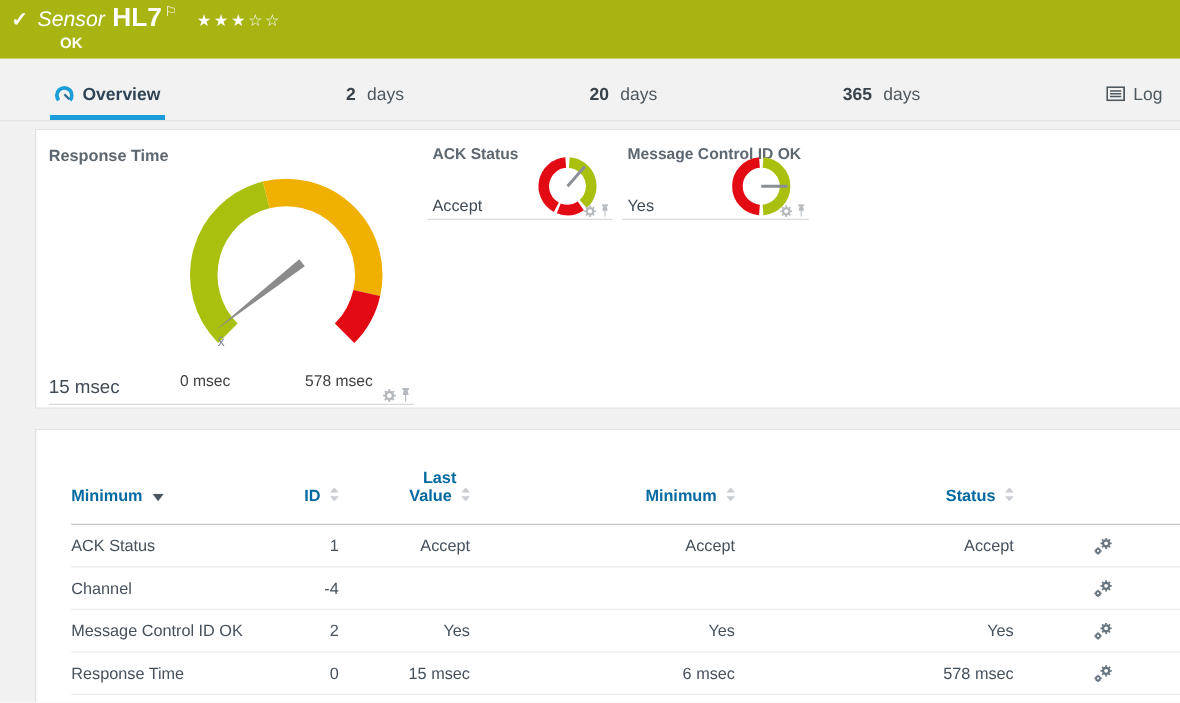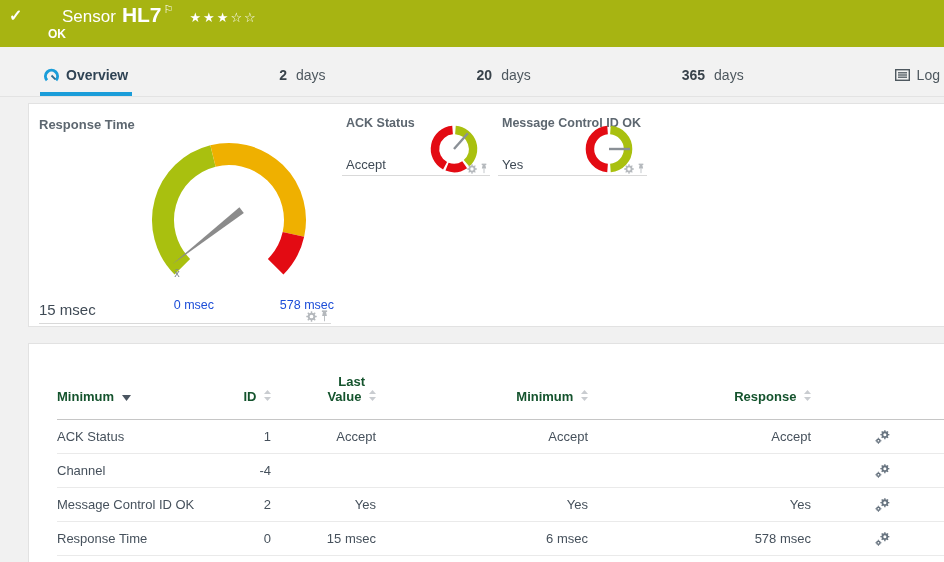--- a/index.html
+++ b/index.html
@@ -4,30 +4,30 @@
 <style>
   * { box-sizing: border-box; }
   html,body { margin:0; padding:0; }
   body { font-family:"Liberation Sans", sans-serif; background:#fff; }
   .screen { position:relative; width:944px; height:562px; background:#f1f1f1; overflow:hidden; }
 
   
   .topbar { position:absolute; left:0; top:0; width:944px; height:47px; background:#a7b412; color:#fff; }
   .topbar .check { position:absolute; left:9px; top:6px; font-size:16px; font-weight:bold; }
   .topbar .title-line { position:absolute; left:30px; top:3px; white-space:nowrap; }
-  .topbar .prefix { font-size:17px;margin-left:32px; }
+  .topbar .prefix { font-style:italic; font-size:17px; }
   .topbar .name { font-weight:bold; font-size:21px; margin-left:6px; }
   .topbar .flag { font-size:11px; vertical-align:top; margin-left:2px; }
   .topbar .stars { font-size:13px; letter-spacing:2px; margin-left:16px; }
   .topbar .status { position:absolute; left:48px; top:27px; font-size:12px; font-weight:bold; }
 
   
   .tabs { position:absolute; left:0; top:47px; width:944px; height:50px; background:#f2f2f2;
           border-bottom:1px solid #e3e3e3; display:flex; align-items:flex-end;
-          justify-content:space-between; padding:0 0 0 40px; }
+          justify-content:space-between; padding:0 10px 0 40px; }
   .tab { display:flex; align-items:center; gap:7px; padding:10px 4px 13px; font-size:14px;
          color:#4e585f; white-space:nowrap; cursor:default; }
   .tab .num { font-weight:bold; color:#39434b; margin-right:2px; }
   .tab.active { border-bottom:4px solid #1b9dd9; padding-bottom:9px; color:#2f4354; font-weight:bold; }
   .tab svg { display:block; }
 
   
   .panel { position:absolute; background:#fff; border:1px solid #e2e2e2; border-right:none; }
   .gauges-panel { left:28px; top:103px; width:916px; height:224px; }
   .table-panel  { left:28px; top:343px; width:916px; height:220px; border-bottom:none; padding-top:24px; }
@@ -37,30 +37,30 @@
   .tile-rt  { left:10px;  top:8px;  width:292px; height:212px; }
   .tile-ack { left:313px; top:12px; width:148px; height:60px; }
   .tile-msg { left:469px; top:12px; width:149px; height:60px; }
   .tile-title { position:absolute; left:0; top:5px; font-size:13px; font-weight:bold; color:#5d6770; }
   .tile-ack .tile-title, .tile-msg .tile-title { left:4px; top:0; font-size:12.5px; }
   .tile-value { position:absolute; left:0; bottom:5px; font-size:15px; color:#3f4a55; }
   .tile-ack .tile-value, .tile-msg .tile-value { left:4px; bottom:3px; font-size:13px; }
   .big-gauge { position:absolute; left:102px; top:20px; }
   .donut { position:absolute; top:5px; }
   .tile-ack .donut { left:84px; } .tile-msg .donut { left:83px; }
-  .scale-label { position:absolute; top:186px; font-size:12.5px; color:#1d4ed8; text-align:right; }
+  .scale-label { position:absolute; top:186px; font-size:12.5px; color:#404040; text-align:left; }
   .scale-min { left:105px; width:70px; }
   .scale-max { left:205px; width:90px; }
   .tile-icons { position:absolute; right:2px; bottom:1px; display:flex; gap:3px; align-items:flex-end; }
   .tile-icons svg { fill:#b5b9bd; }
 
   
   table { border-collapse:collapse; table-layout:fixed; width:888px; margin-left:28px;
           font-size:13px; color:#46515c; }
-  thead th { font-weight:bold; color:#14532d; vertical-align:bottom; padding:6px 0 15px;
+  thead th { font-weight:bold; color:#0369a1; vertical-align:bottom; padding:6px 0 15px;
              border-bottom:1px solid #c6c6c6;margin-top:47px; }
   th.h-left { text-align:left; }
   th.h-right { text-align:right; }
   td { padding:9px 0; border-bottom:1px solid #eaeaea; }
   td.c-left { text-align:left; }
   td.c-right { text-align:right; }
   td.c-set { text-align:left; padding-left:64px; }
   .hdr-2line { display:inline-block; text-align:center; }
   .sort-ico { display:inline-block; margin-left:4px; vertical-align:baseline; }
   .row-gear svg { display:block; }
@@ -256,21 +256,21 @@
                 </svg>
             </span>
           </th>
           <th class="h-right">
             <span>Minimum</span>
             <svg class="sort-ico" width="7" height="11">
                 <use href="#sym-sort"></use>
               </svg>
           </th>
           <th class="h-right">
-            <span>Response</span>
+            <span>Status</span>
             <svg class="sort-ico" width="7" height="11">
                 <use href="#sym-sort"></use>
               </svg>
           </th>
           <th></th>
         </tr>
       </thead>
       <tbody>
         <tr>
           <td class="c-left">ACK Status</td>

